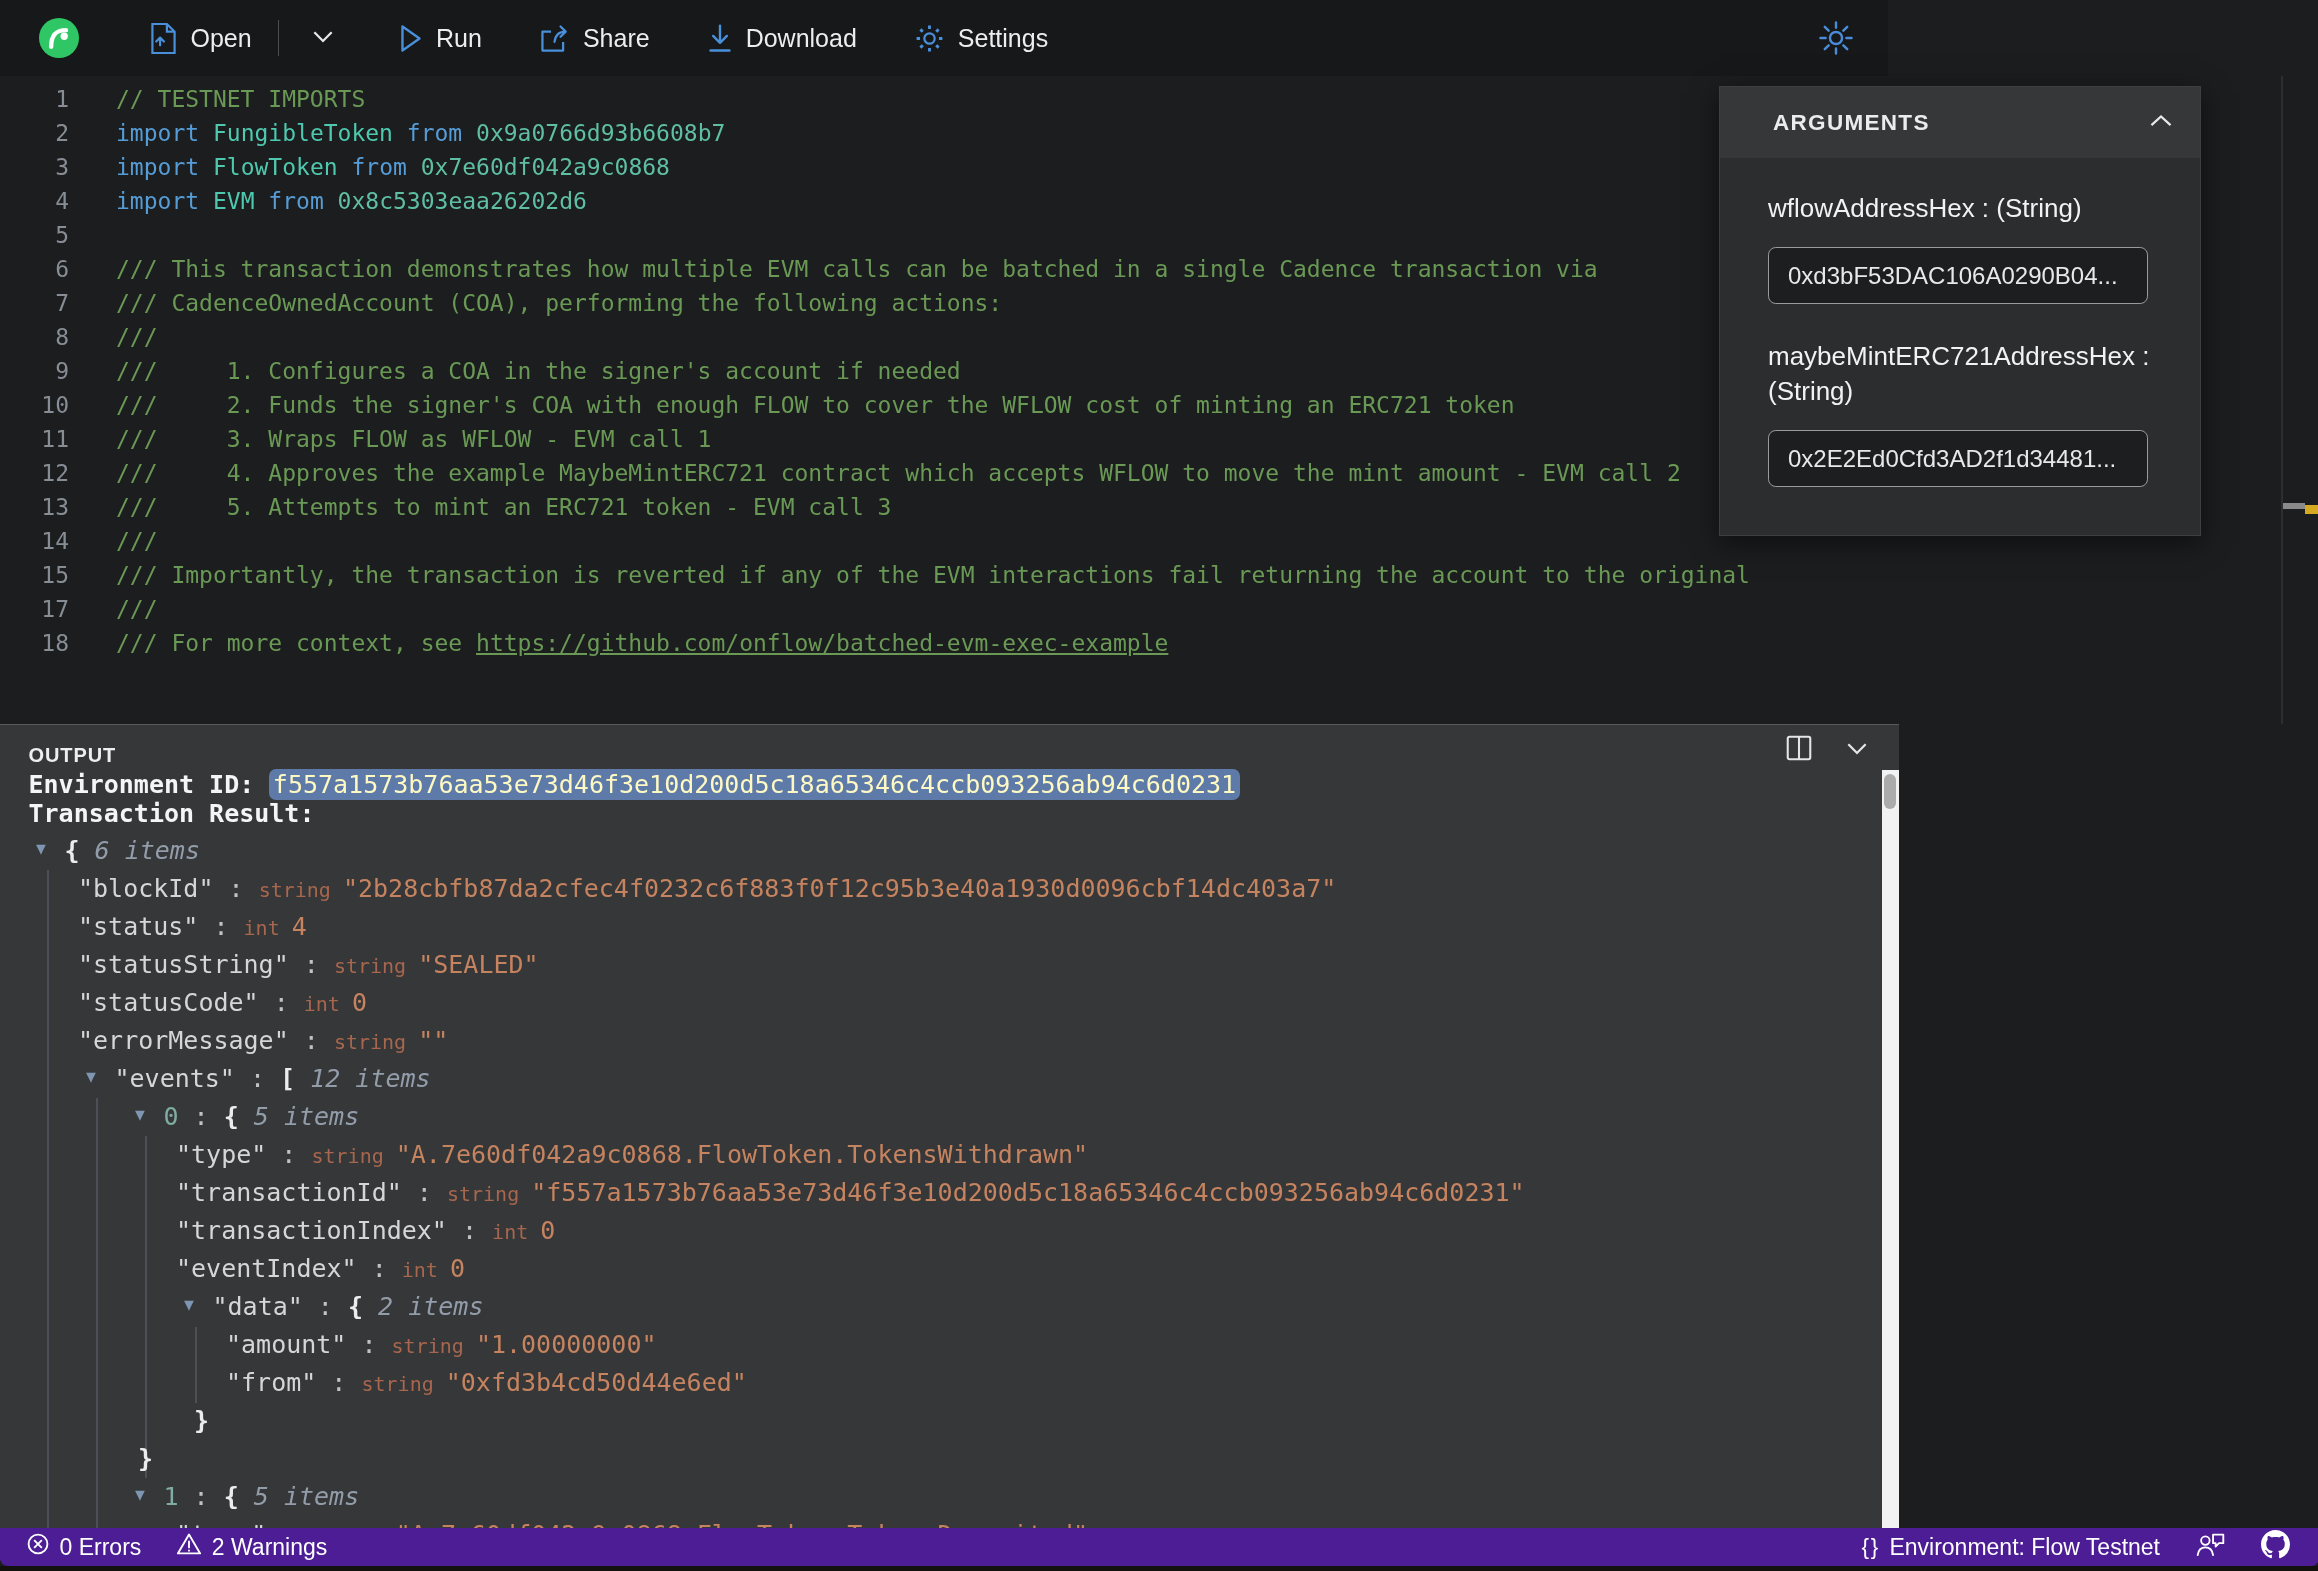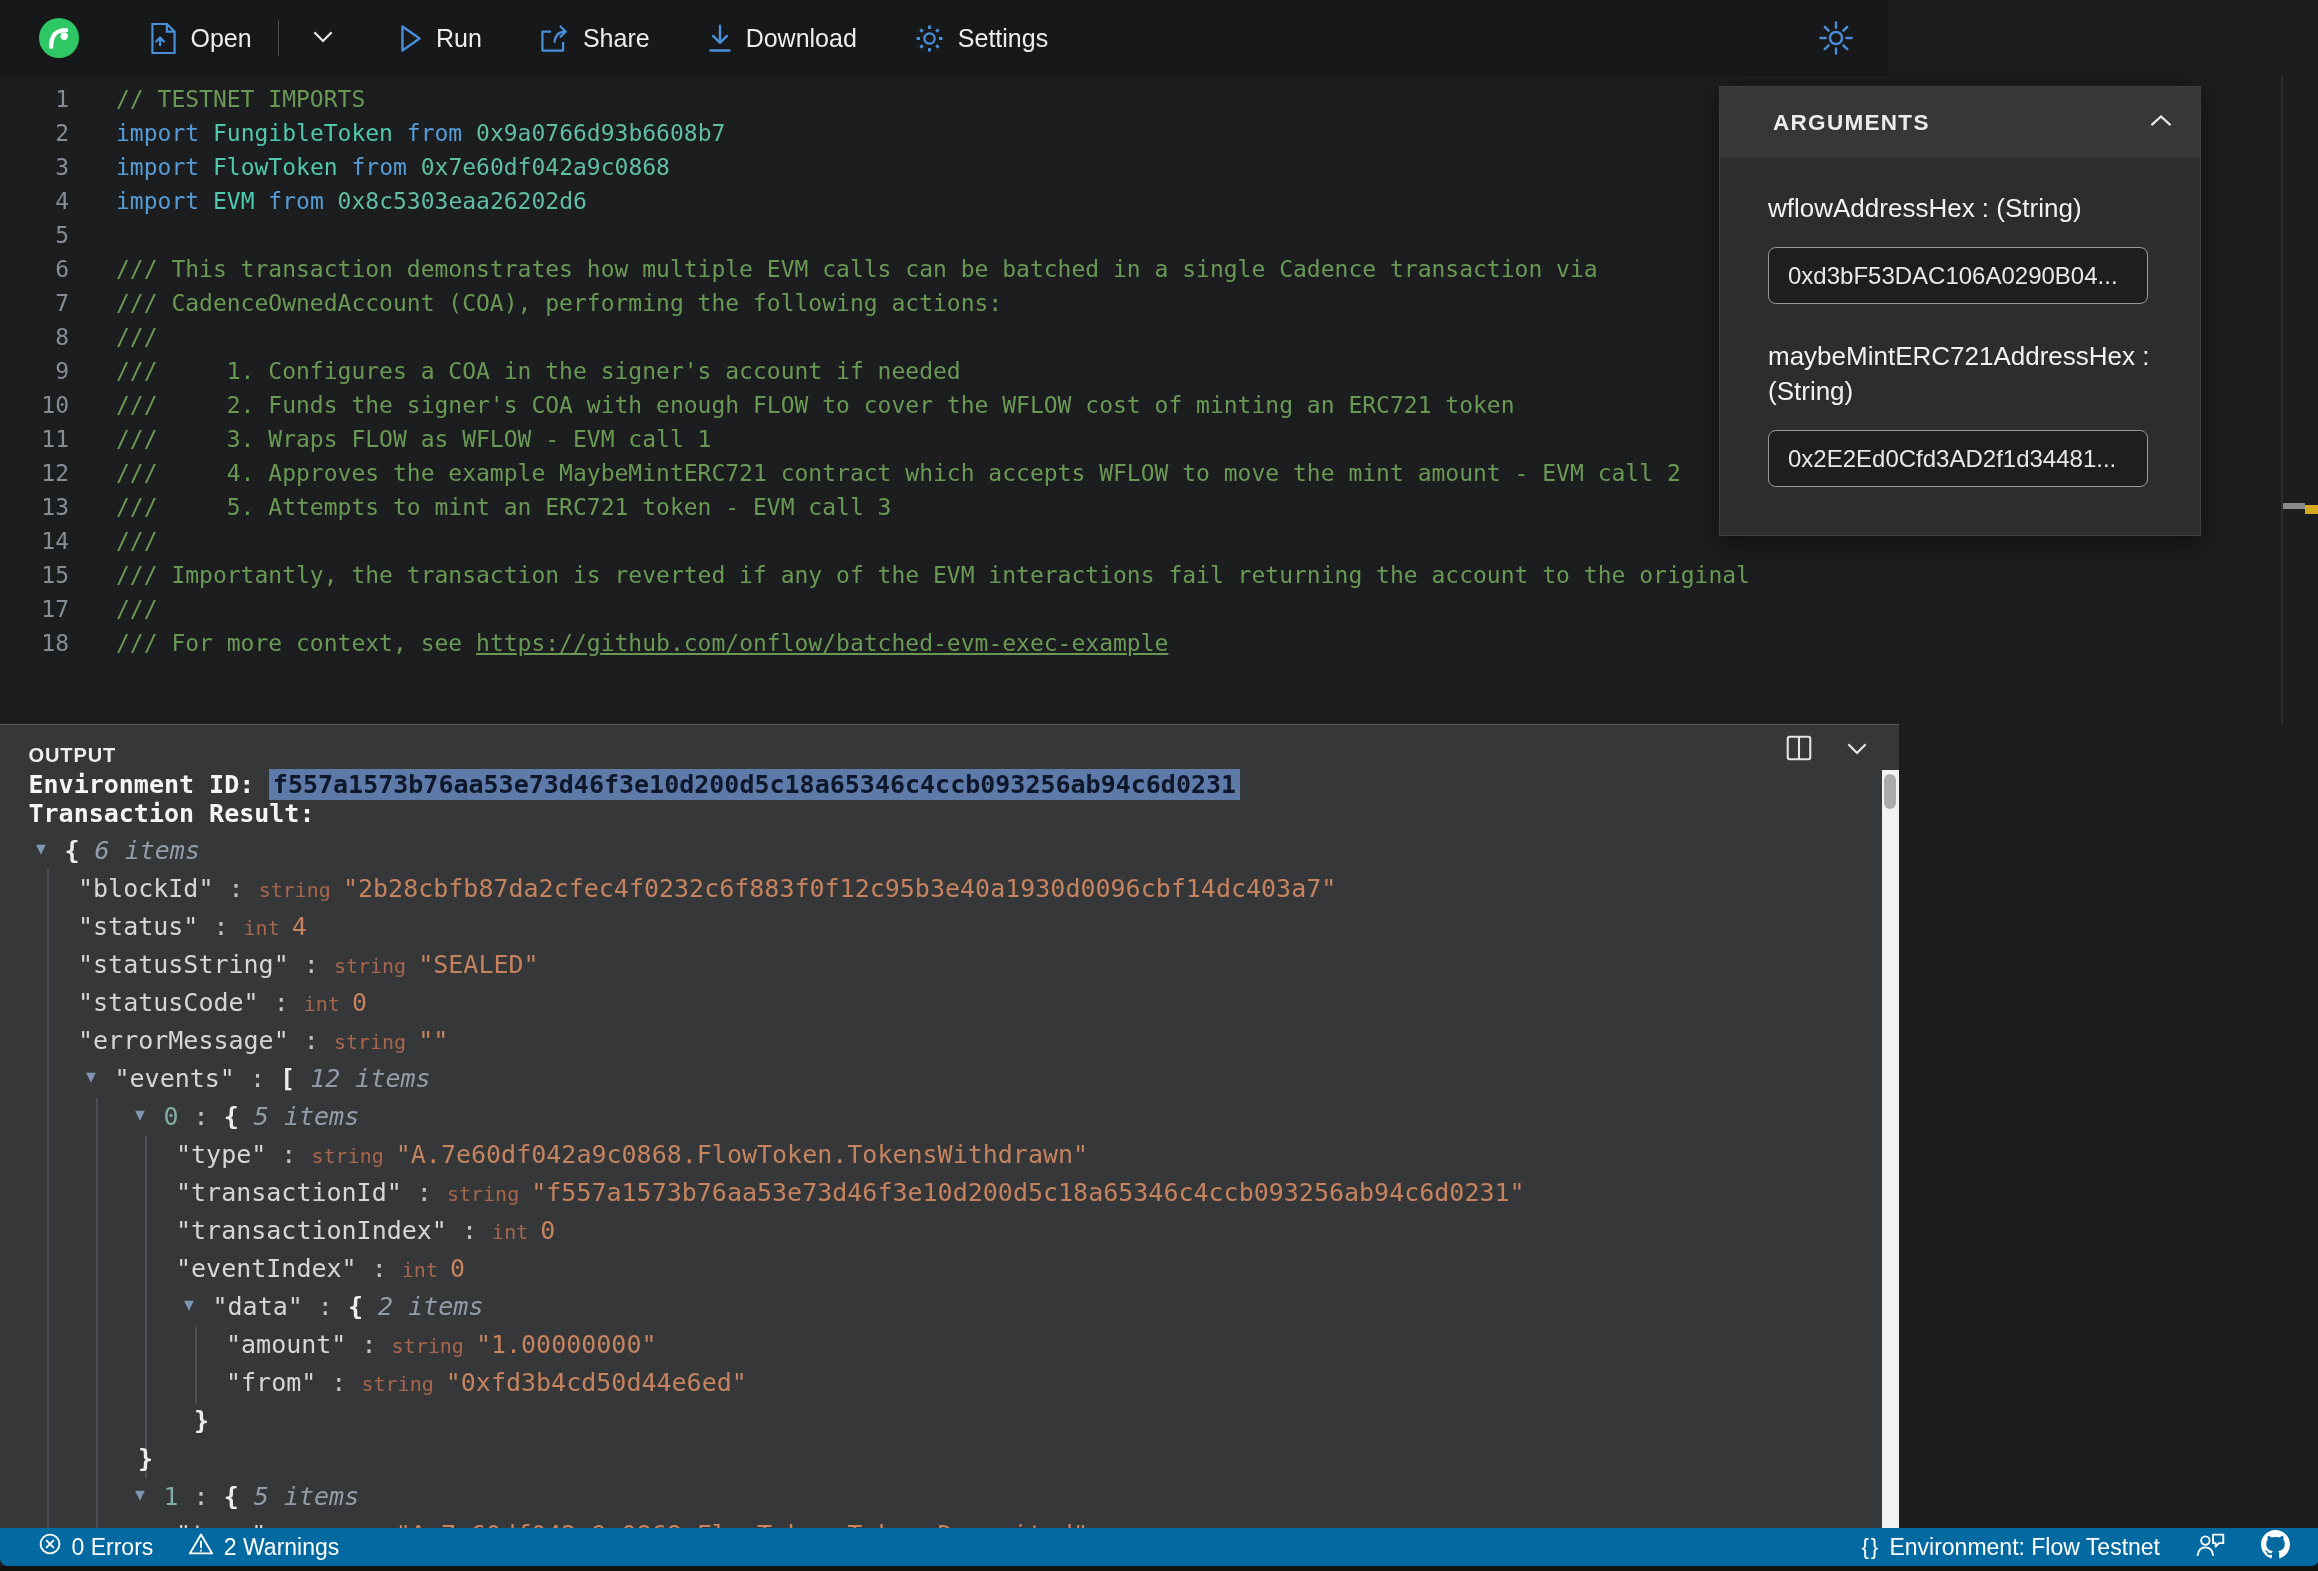--- a/index.html
+++ b/index.html
@@ -50,39 +50,39 @@
   .arg-input:last-child{ margin-bottom:0; }
   
   .output{ position:absolute; top:724px; left:0; width:1899px; height:804px;
     background:#353739; border-top:1.7px solid #58595b;
     font-family:"DejaVu Sans Mono", monospace; }
   .out-title{ position:absolute; top:19px; left:28.5px; color:#eeeeee;
     font-family:"Liberation Sans", sans-serif; font-size:20px; font-weight:bold; letter-spacing:0.9px;}
   .out-icons{ position:absolute; top:10.4px; right:28px; display:flex; gap:31px; align-items:center;}
   .out-icons span{ cursor:pointer; display:flex; }
   .txline{ position:absolute; left:28.5px; color:#f5f5f5; font-size:25px; font-weight:bold; white-space:pre;}
-  .txid-hl{ background:#5d7aa9; color:#0f172a; font-weight:bold; padding:0.9px 3.5px; }
+  .txid-hl{ background:#5d7aa9; color:#fef9c3; font-weight:normal; padding:0.9px 3.5px;border-radius:7px; }
   .tree{ position:absolute; top:107px; left:0; right:21px; height:697px; overflow:hidden;
     font-size:25px; }
   .trow{ height:38px; line-height:38px; white-space:pre; position:relative; }
   .tri{ display:inline-block; width:28.5px; color:#7e96b2; font-size:16.4px; cursor:pointer;
     vertical-align:middle; margin-top:-5.2px;}
   .t-k{ color:#d6d6d6; } .t-c{ color:#c2c2c2; }
   .t-ty{ color:#a7664d; font-size:20px; }
   .t-s{ color:#c6835f; } .t-n{ color:#c6835f; }
   .t-i{ color:#80aca3; } .t-p{ color:#ececec; font-weight:bold; }
   .t-it{ color:#939daa; font-style:italic; }
   .guide{ position:absolute; width:1.7px; background:#4a5056; }
   .out-scroll-track{ position:absolute; top:45px; right:0; width:17.3px; height:759px; background:#f2f2f2; }
   .out-scroll-thumb{ position:absolute; top:3.5px; left:2.6px; width:12px; height:35px;
     background:#ababab; border-radius:7px; cursor:pointer; }
   
   .statusbar{ position:absolute; top:1528px; left:0; width:2319px; height:38px;
-    background:#0369a1; color:#ffffff; display:flex; align-items:center;
-    font-size:23px; border-radius:0 0 7.8px 7.8px; z-index:5;padding-left:12px; }
+    background:#4c1d95; color:#ffffff; display:flex; align-items:center;
+    font-size:23px; border-radius:0 0 7.8px 7.8px; z-index:5; }
   .sb-item{ display:flex; align-items:center; gap:9.5px; cursor:pointer; }
   .sb-left{ display:flex; align-items:center; gap:35px; margin-left:26px; }
   .sb-right{ display:flex; align-items:center; gap:36px; margin-left:auto; margin-right:29px; }
   .sb-braces{ font-size:22.5px; letter-spacing:1.7px; }
   .bottom-strip{ position:absolute; top:1566px; left:0; width:2319px; height:5.2px; background:#14120f; }
 </style>
 </head>
 <body>
 
 <div id="screen">

